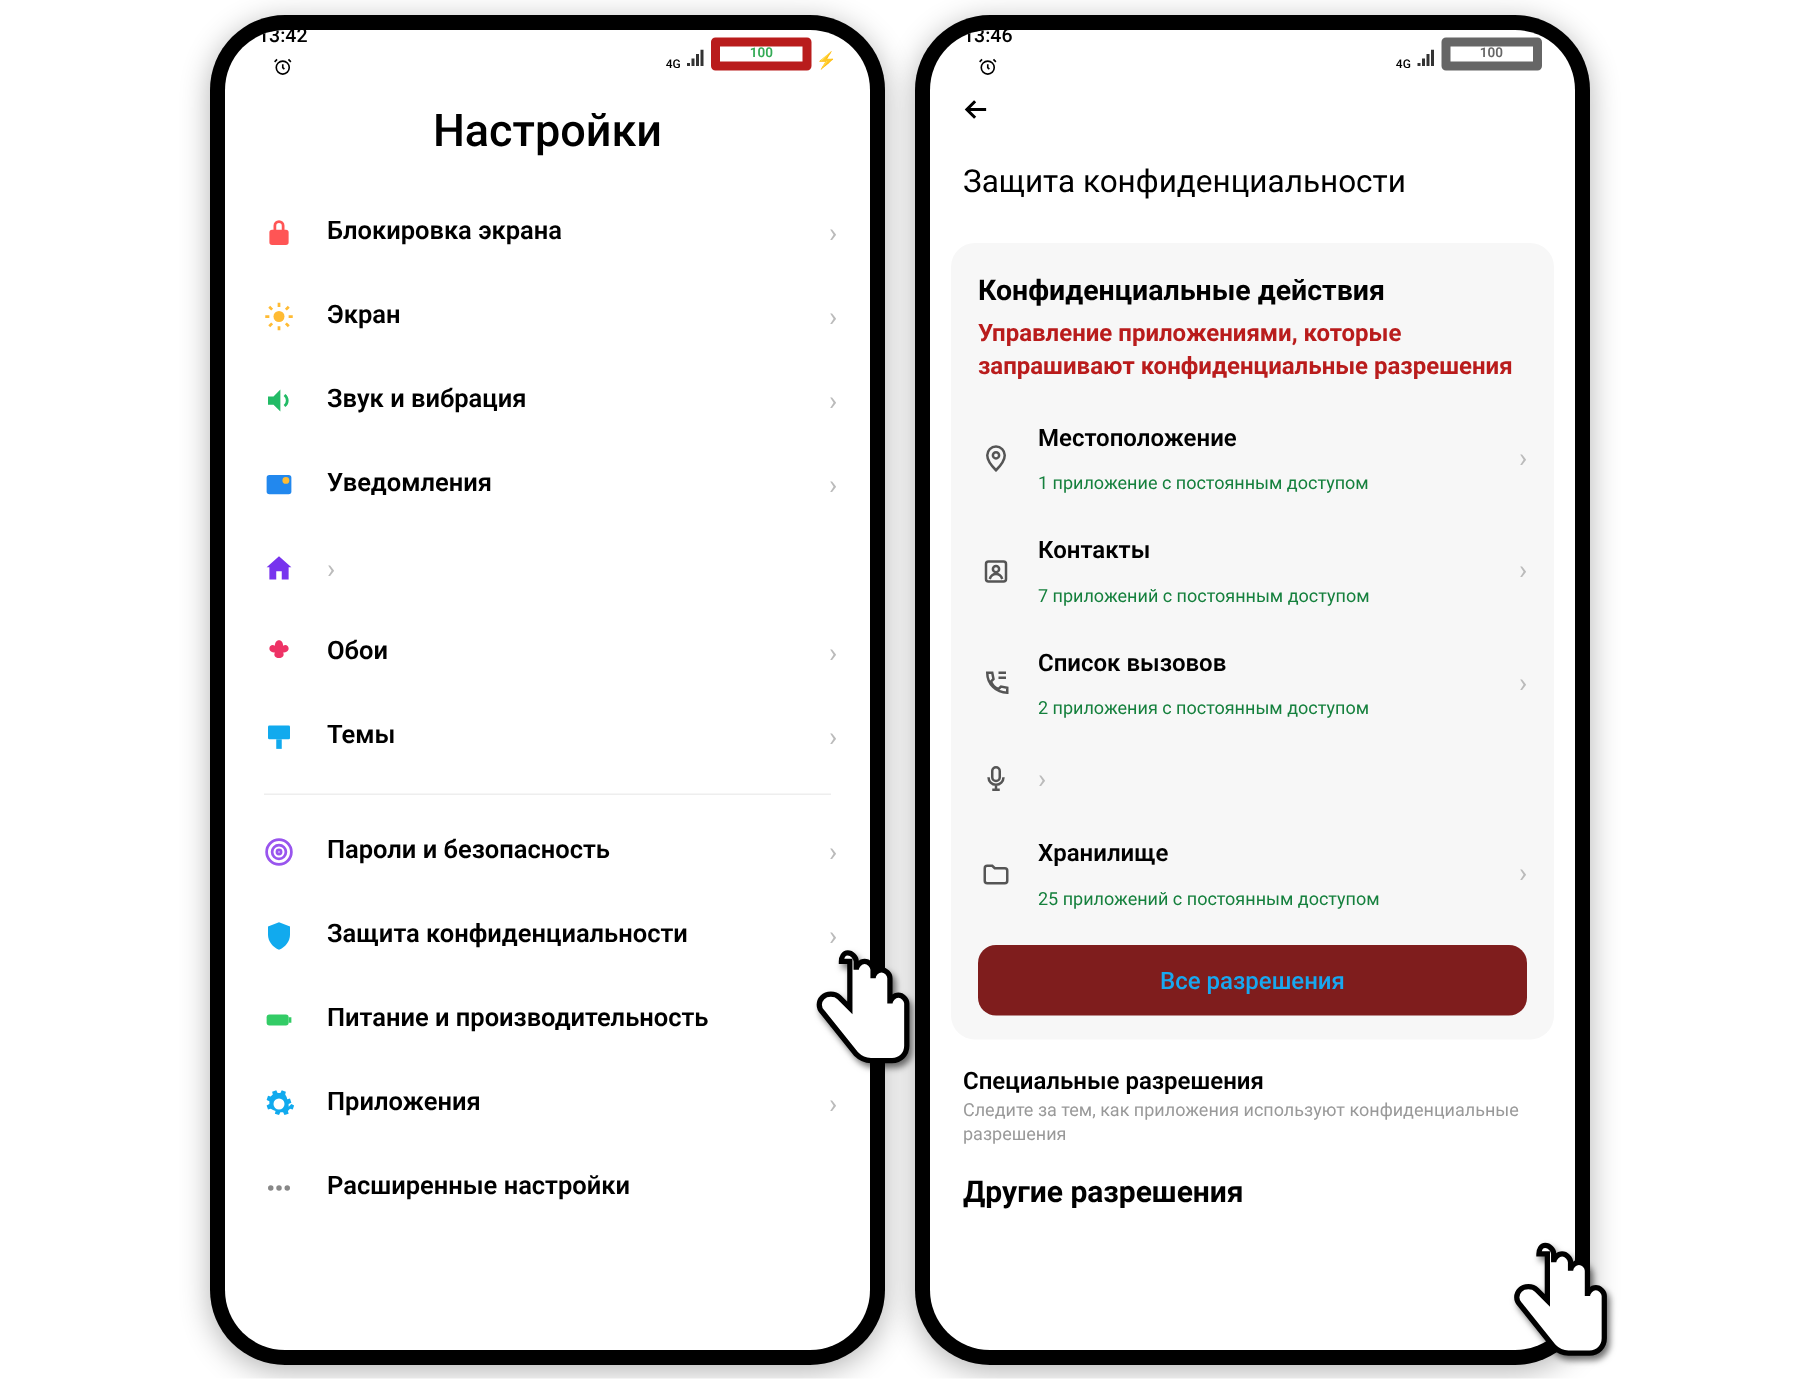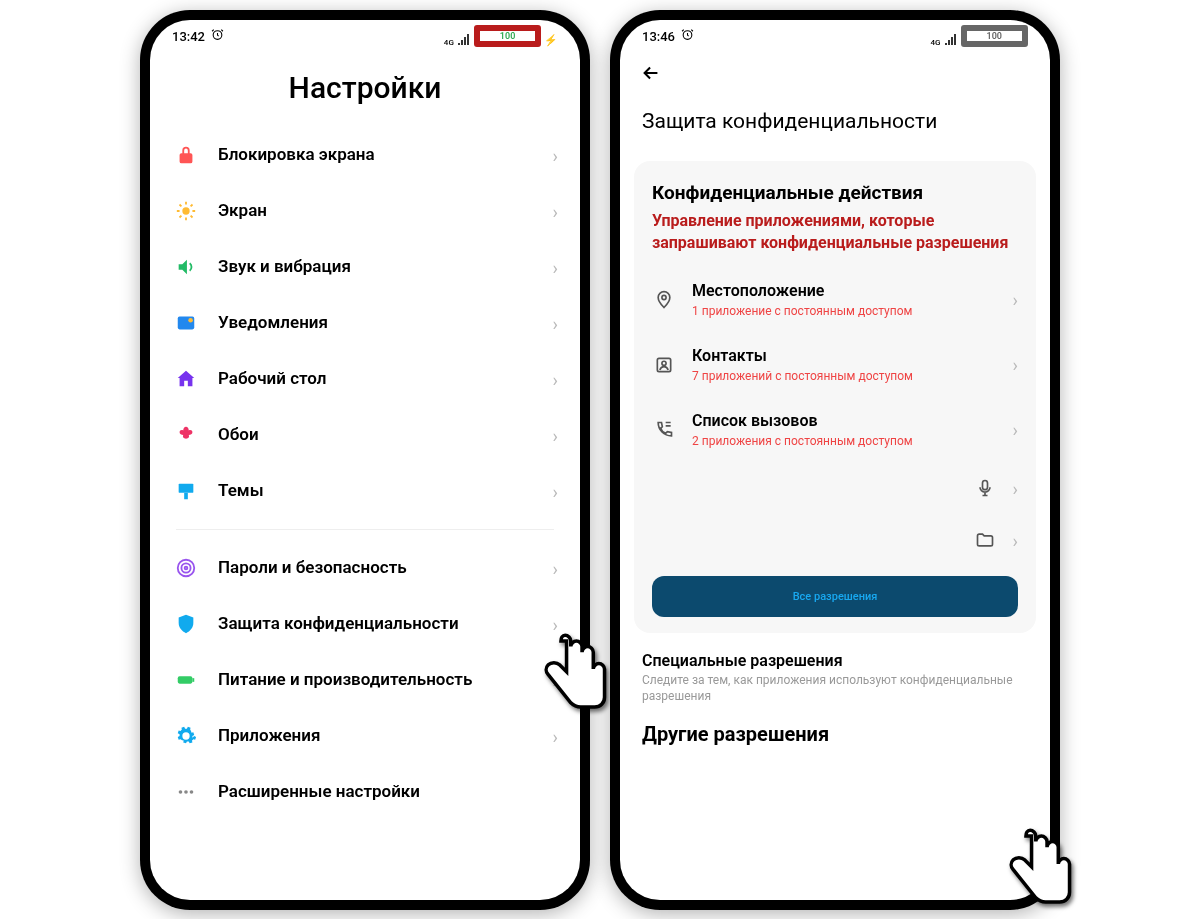--- a/index.html
+++ b/index.html
@@ -34,21 +34,21 @@
   }
   .status-bar {
     height: 32px;
     display: flex;
     justify-content: space-between;
     align-items: center;
     padding: 0 22px;
     font-size: 13px;
     font-weight: 500;
   }
-  .status-left { display: flex; align-items: center; gap: 6px; }
+  .status-left { display: flex; align-items: center; gap: 6px; flex-direction: column; }
   .status-right { display: flex; align-items: flex-end; gap: 3px; font-size: 10px;}
   .battery {
     border: 6px solid #b91c1c;
     border-radius: 3px;
     padding: 0px 20px;
     font-size: 9px;
     color: #3a5;
     font-weight:600;
   }
   .page-title {
@@ -123,43 +123,42 @@
     color: #b91c1c;
     line-height: 1.35;
     margin-bottom: 14px;
     font-weight: bold;
   }
   .perm-row {
     display: flex;
     align-items: center;
     padding: 14px 0;
     cursor: pointer;
-    justify-content: flex-end;
   }
   .perm-row .picon {
     width: 24px;
     height: 24px;
     display:flex;
     align-items:center;
     justify-content:center;
     margin-right: 16px;
     color: #555;
     flex-shrink:0;
   }
   .perm-row .ptext { flex: 1; }
   .perm-row .plabel { font-size: 16px; font-weight: 600; }
-  .perm-row .psub { font-size: 12px; color: #ef4444; margin-top: 4px;}
+  .perm-row .psub { font-size: 12px; color: #15803d; margin-top: 14px;}
   .perm-row .chev { color: #bbb; font-size: 18px; }
   .all-btn {
-    background: #0c4a6e;
+    background: #7f1d1d;
     color: #18a8f0;
     text-align: center;
     padding: 14px;
     border-radius: 12px;
-    font-size: 11px;
+    font-size: 16px;
     font-weight: 500;
     margin-top: 10px;
     cursor: pointer;
   }
   .section-below {
     padding: 0 22px;
   }
   .sb-title { font-size: 16px; font-weight: 600; }
   .sb-sub { font-size: 12px; color: #999; margin-top: 3px; line-height:1.3;}
   .cutoff {
@@ -258,21 +257,20 @@
         <span class="label">Уведомления</span>
         <span class="chev">›</span>
       </div>
 
       <div class="row">
         <span class="icon-slot">
           <svg viewBox="0 0 24 24" fill="#73e">
               <path d="M12 3l9 8h-2v9h-5v-6h-4v6H5v-9H3l9-8z"></path>
             </svg>
         </span>
-        <span class="label">Рабочий стол</span>
         <span class="chev">›</span>
       </div>
 
       <div class="row">
         <span class="icon-slot">
           <svg viewBox="0 0 24 24" fill="#e36">
               <path d="M12 3c2 0 3 2 3 4 2-1 4 0 4 2s-2 3-4 3c1 2 0 4-3 4s-4-2-3-4c-2 0-4-1-4-3s2-3 4-2c0-2 1-4 3-4z"></path>
             </svg>
         </span>
         <span class="label">Обои</span>
@@ -446,20 +444,24 @@
         </span>
         <span class="chev">›</span>
       </div>
 
       <div class="perm-row">
         <span class="picon">
           <svg viewBox="0 0 24 24" fill="none" stroke="currentColor" stroke-width="2">
               <path d="M3 7a2 2 0 012-2h4l2 2h8a2 2 0 012 2v8a2 2 0 01-2 2H5a2 2 0 01-2-2V7z"></path>
             </svg>
         </span>
+        <div class="ptext">
+          <div class="plabel">Хранилище</div>
+          <div class="psub">25 приложений с постоянным доступом</div>
+        </div>
         <span class="chev">›</span>
       </div>
 
       <div class="all-btn">Все разрешения</div>
     </div>
 
     <div class="section-below">
       <div class="sb-title">Специальные разрешения</div>
       <div class="sb-sub">Следите за тем, как приложения используют конфиденциальные разрешения</div>
     </div>

